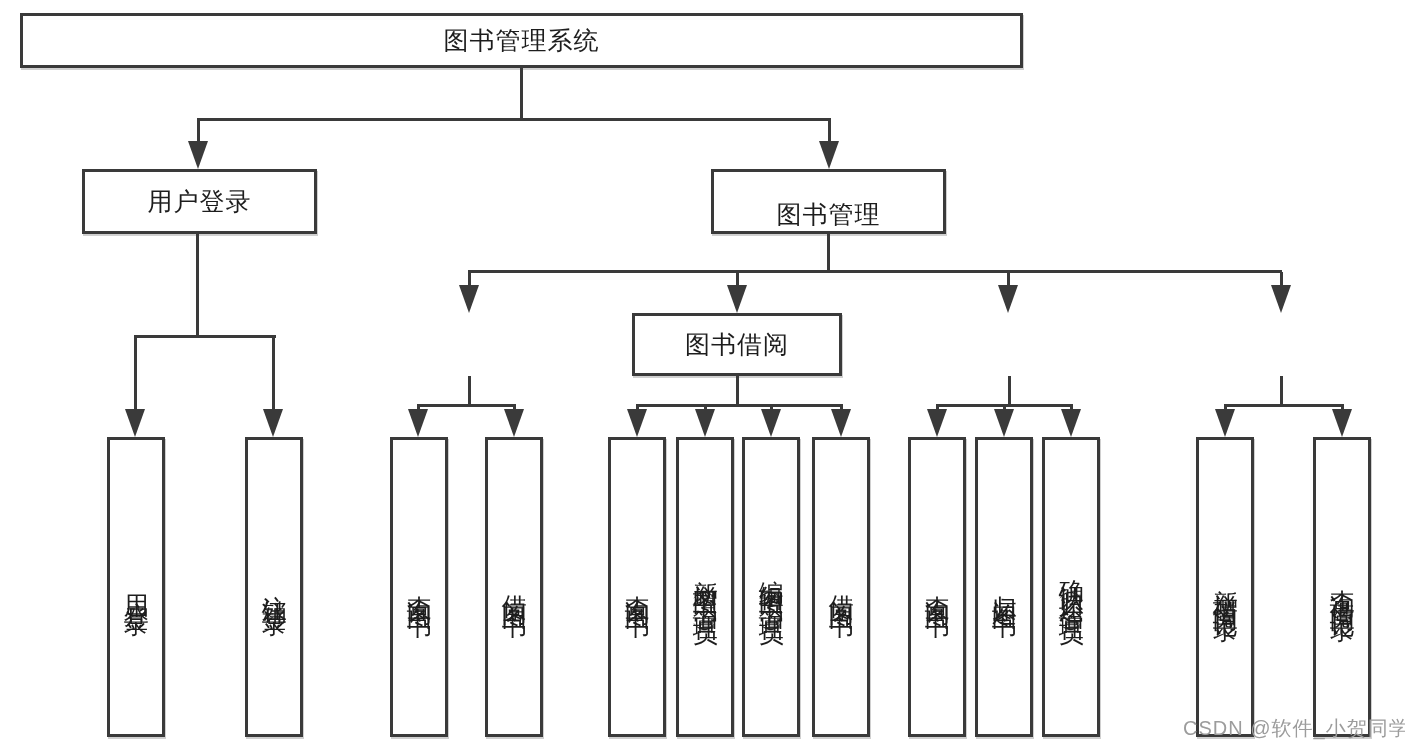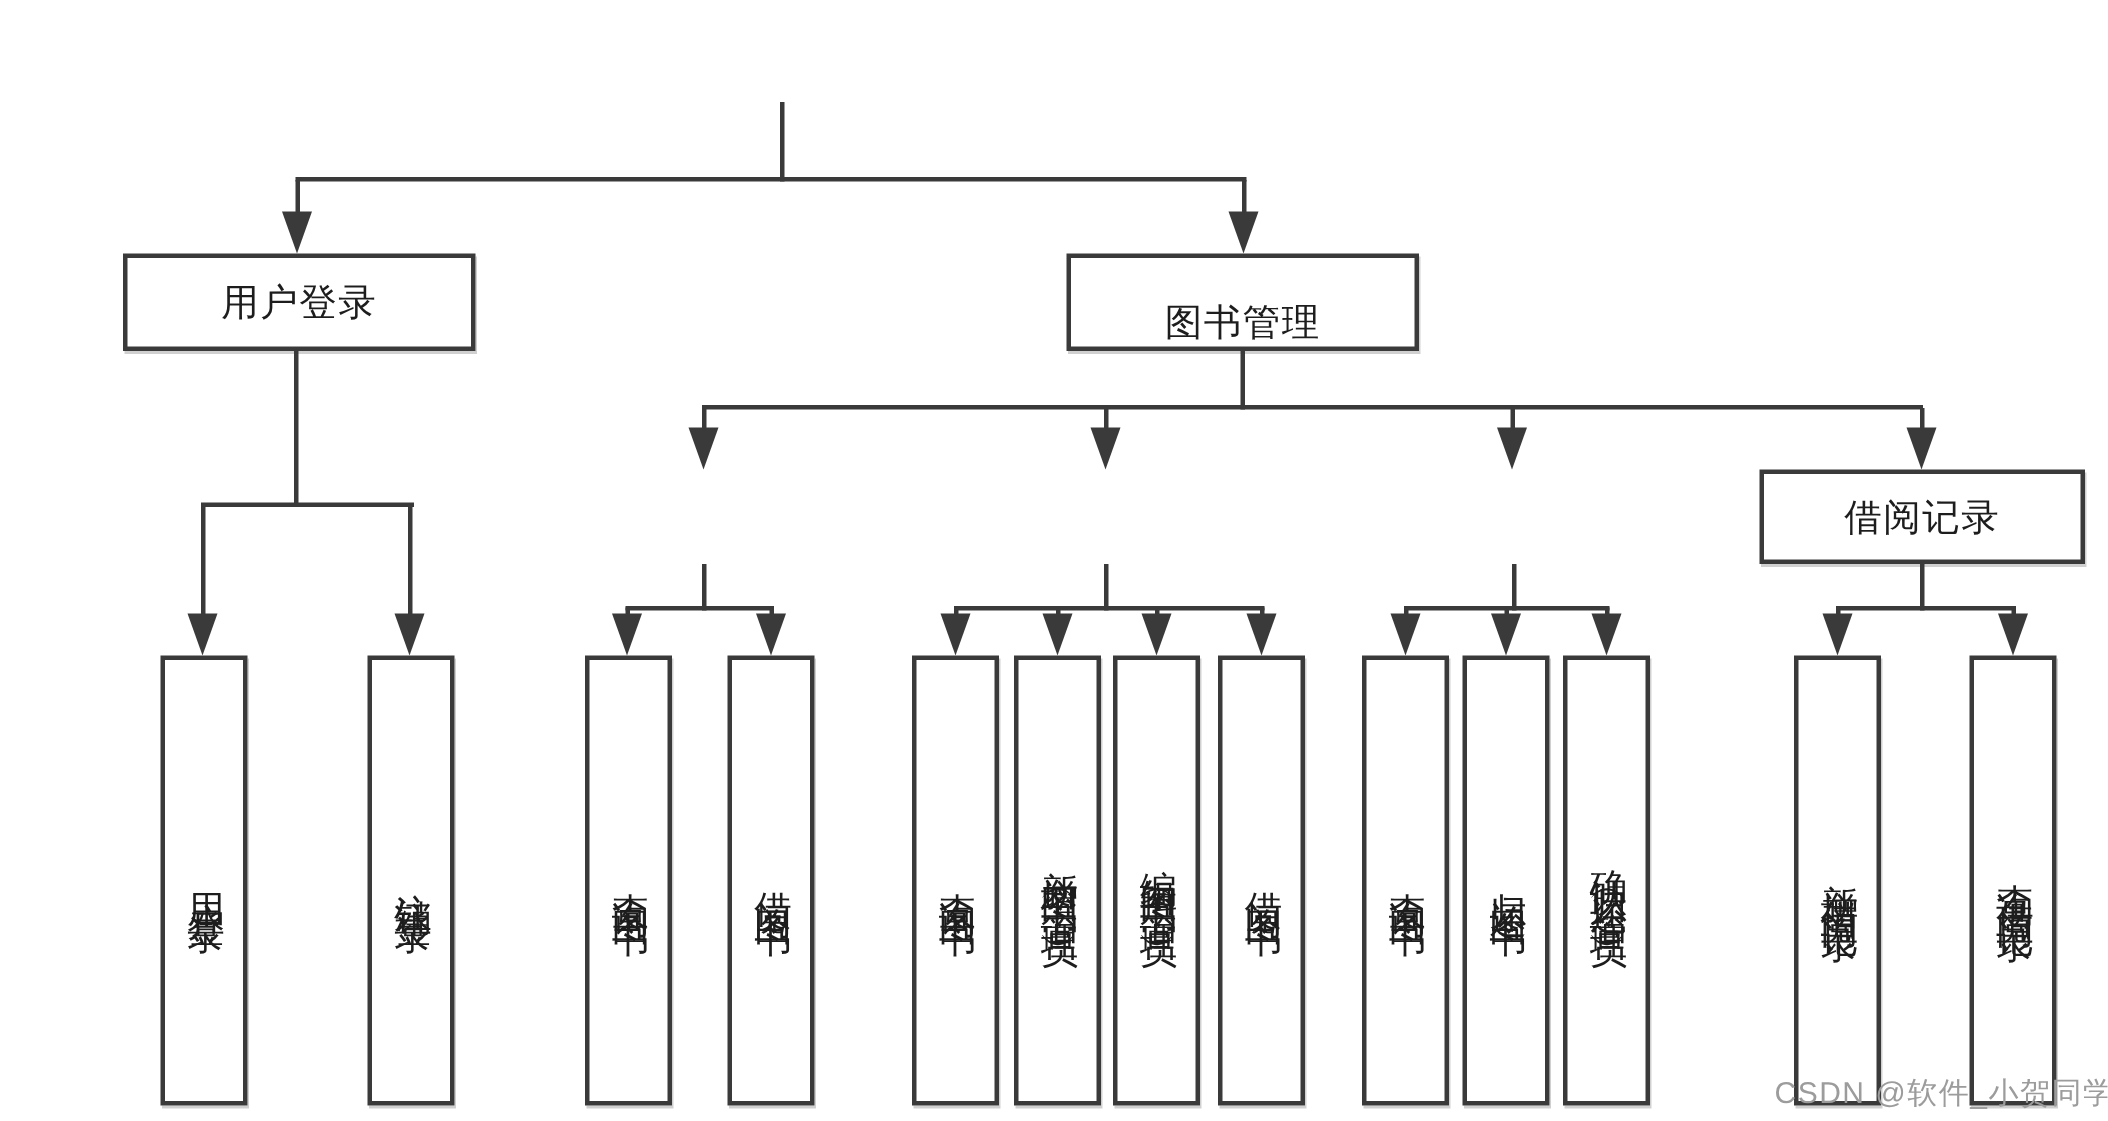--- a/index.html
+++ b/index.html
@@ -53,35 +53,38 @@
     letter-spacing: 1px;
     color: var(--color-watermark);
     white-space: nowrap;
   }
 </style>
 </head>
 <body>
 
 <div class="canvas">
 
+  <div class="box" style="left:20px;top:13px;width:1003px;height:55px;">
+    <span class="lbl">图书管理系统</span>
+  </div>
 
   <div class="box" style="left:82px;top:169px;width:235px;height:65px;">
     <span class="lbl">用户登录</span>
   </div>
 
   <div class="box" style="left:711px;top:169px;width:235px;height:65px;align-items:flex-end;">
     <span class="lbl">图书管理</span>
   </div>
 
 
+  <div class="box" style="left:632px;top:313px;width:210px;height:63px;">
+    <span class="lbl">图书借阅</span>
+  </div>
 
 
-  <div class="box" style="left:1173px;top:313px;width:217px;height:63px;">
-    <span class="lbl">借阅记录</span>
-  </div>
 
   <div class="box vbox" style="left:107px;top:437px;width:58px;height:300px;">
     <span class="lbl">用户登录</span>
   </div>
 
   <div class="box vbox" style="left:245px;top:437px;width:58px;height:300px;">
     <span class="lbl">注销登录</span>
   </div>
 
   <div class="box vbox" style="left:390px;top:437px;width:58px;height:300px;">

